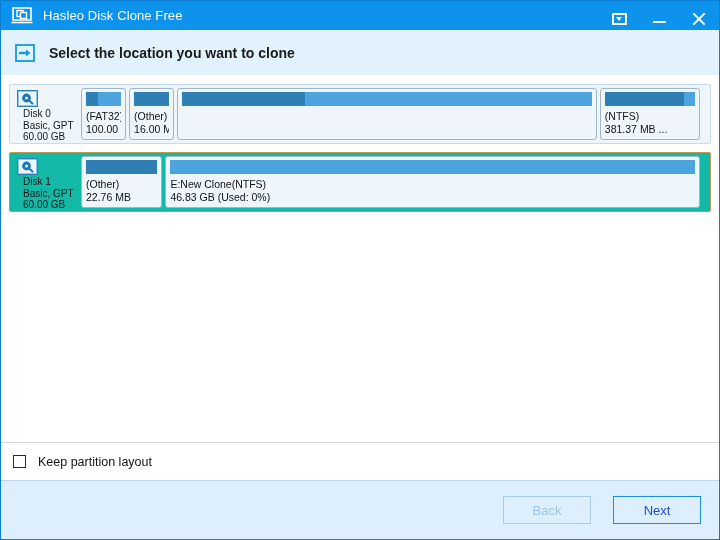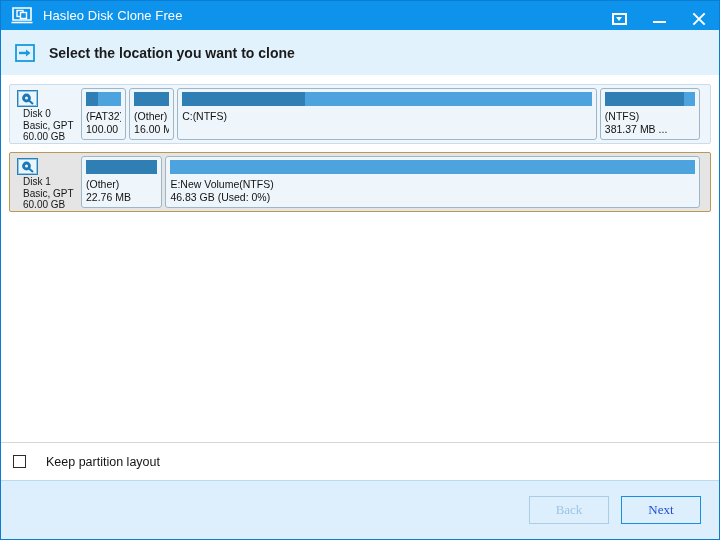--- a/index.html
+++ b/index.html
@@ -143,21 +143,21 @@
     box-sizing: border-box;
     padding: 3px;
     border: 1px solid transparent;
     border-radius: 2px;
   }
   .disk-row.unselected {
     background: #eef6fc;
     border-color: #c9dced;
   }
   .disk-row.selected {
-    background: #e5e5e5;
+    background: #14b8a6;
     border-color: #b99a50;
   }
   .disk-head {
     width: 68px;
     flex: 0 0 68px;
     box-sizing: border-box;
     padding: 2px 3px 0 4px;
     display: flex;
     flex-direction: column;
   }
@@ -236,49 +236,49 @@
   }
   .cb-box {
     width: 13px;
     height: 13px;
     box-sizing: border-box;
     border: 1px solid #2b2b2b;
     background: #ffffff;
     flex: 0 0 auto;
   }
   .cb-label {
-    margin-left: 20px;
+    margin-left: 12px;
     font-size: 12.5px;
     color: #141414;
     white-space: nowrap;
   }
 
   
   .footer {
     flex: 0 0 auto;
     height: 59px;
     background: #ddeffc;
     border-top: 1px solid #bcd9ee;
     display: flex;
     align-items: center;
     justify-content: flex-end;
     padding-right: 18px;
     box-sizing: border-box;
   }
   .btn {
-    width: 80px;
+    width: 88px;
     height: 28px;
     box-sizing: border-box;
     background: transparent;
-    font-family: Liberation Serif, serif;
+    font-family: Liberation Sans, sans-serif;
     font-size: 13px;
     display: flex;
     align-items: center;
     justify-content: center;
-    margin-left: 12px;
+    margin-left: 22px;
     cursor: default;
   }
   .btn.disabled {
     border: 1px solid #aacce6;
     color: #9cc4e4;
   }
   .btn.primary {
     border: 1px solid #1a8fe0;
     color: #1d4ed8;
   }
@@ -352,21 +352,20 @@
           <div class="part-bar">
             <div class="used" style="width:100%"></div>
           </div>
           <div class="part-label">(Other)</div>
           <div class="part-size">16.00 MB</div>
         </div>
         <div class="part" style="flex:1 1 69.6%">
           <div class="part-bar">
             <div class="used" style="width:30%"></div>
           </div>
-          <div class="part-label">C:(NTFS)</div>
         </div>
         <div class="part" style="flex:0 0 16%">
           <div class="part-bar">
             <div class="used" style="width:88%"></div>
           </div>
           <div class="part-label">(NTFS)</div>
           <div class="part-size">381.37 MB ...</div>
         </div>
       </div>
     </div>
@@ -391,21 +390,21 @@
           <div class="part-bar">
             <div class="used" style="width:100%"></div>
           </div>
           <div class="part-label">(Other)</div>
           <div class="part-size">22.76 MB</div>
         </div>
         <div class="part" style="flex:1 1 87%">
           <div class="part-bar">
             <div class="used" style="width:0%"></div>
           </div>
-          <div class="part-label">E:New Volume(NTFS)</div>
+          <div class="part-label">E:New Clone(NTFS)</div>
           <div class="part-size">46.83 GB (Used: 0%)</div>
         </div>
       </div>
     </div>
 
   </div>
 
   <div class="options">
     <span class="cb-box"></span>
     <span class="cb-label">Keep partition layout</span>

